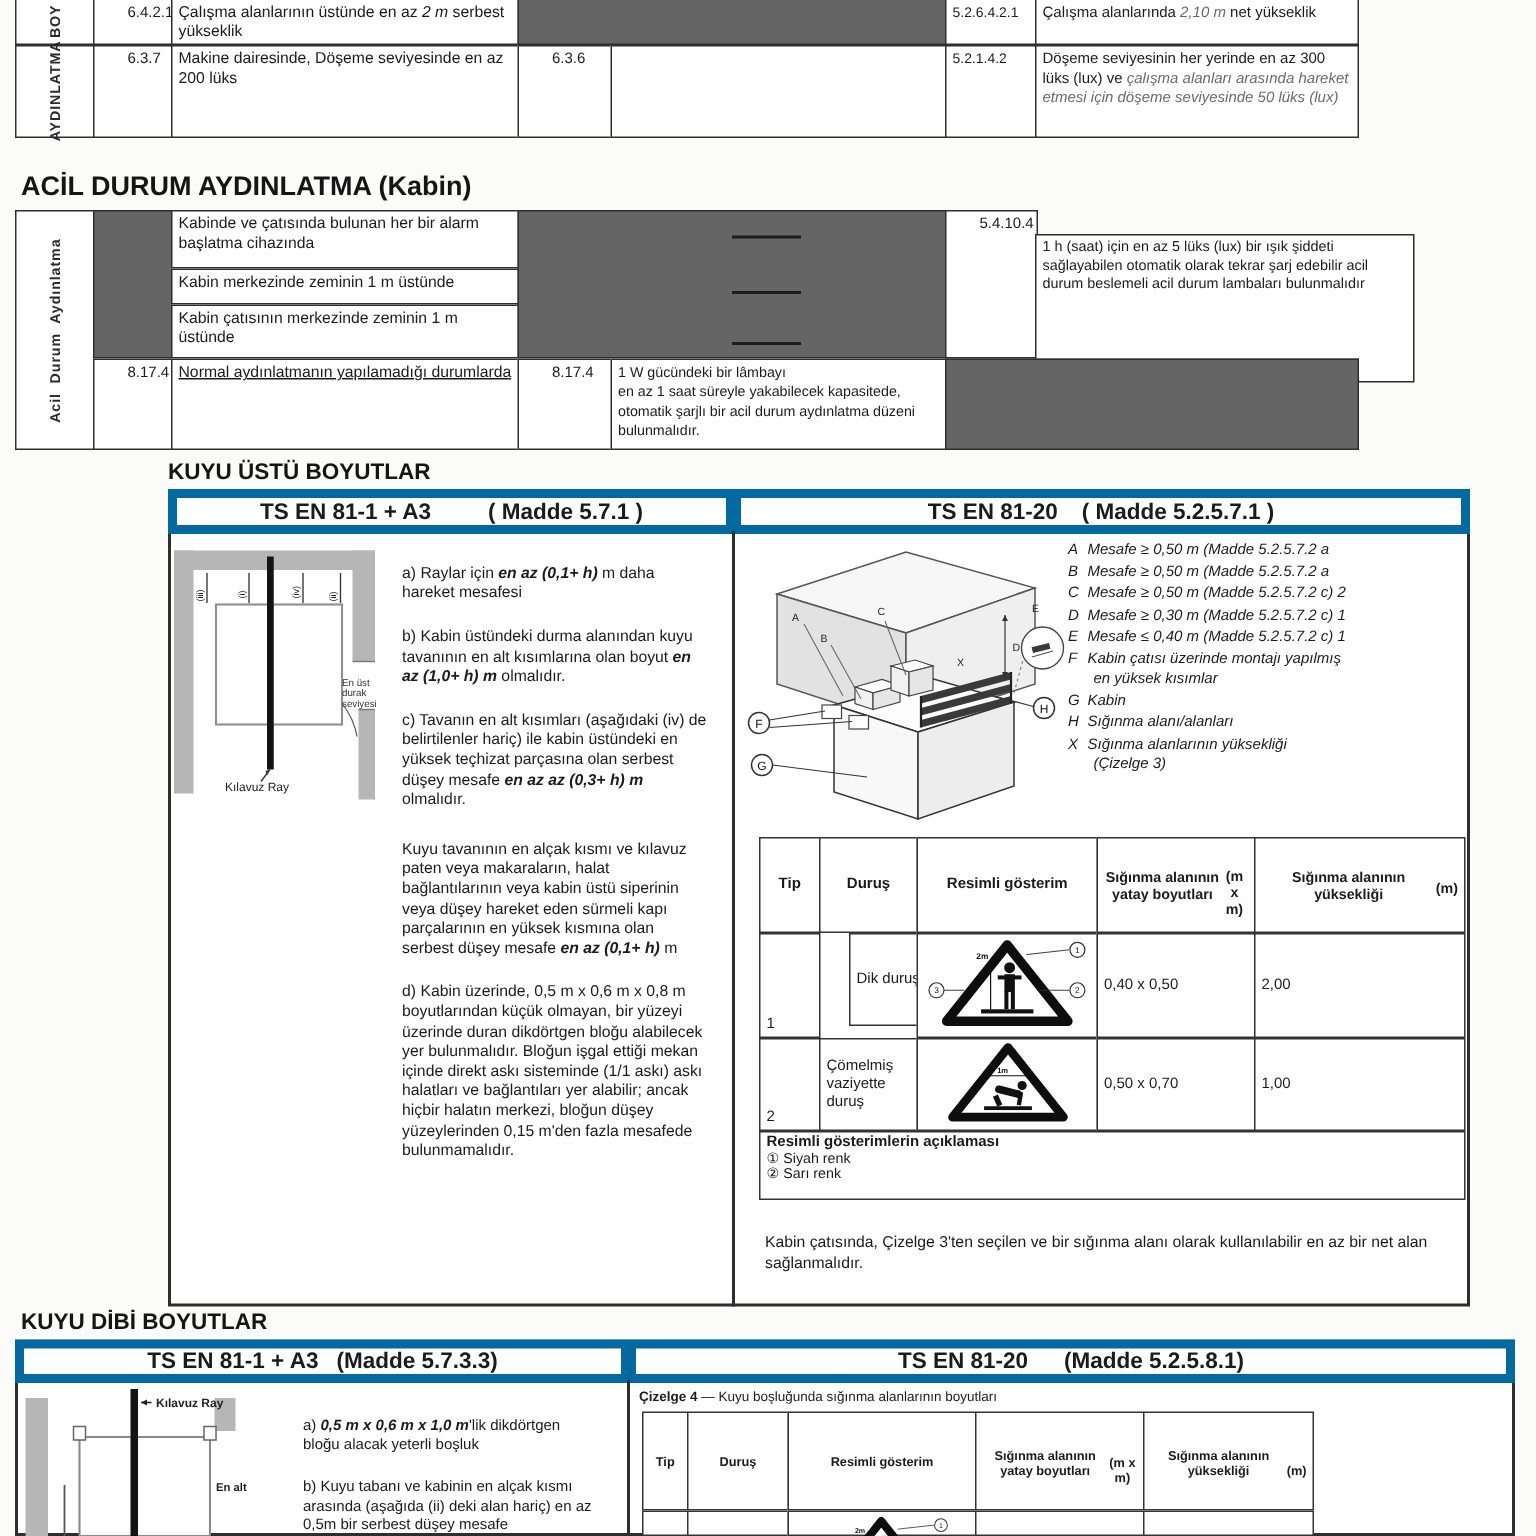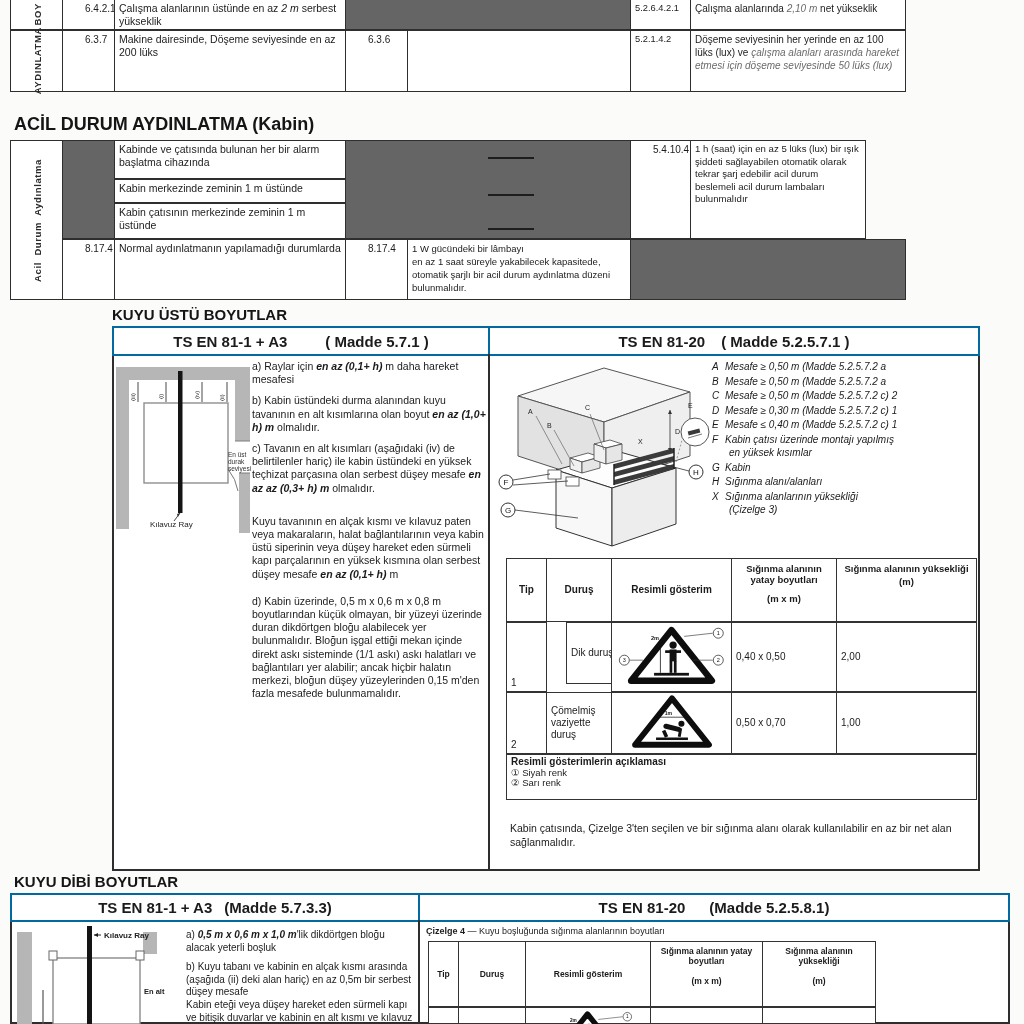--- a/index.html
+++ b/index.html
@@ -9,35 +9,35 @@
         font-size:10.5px;line-height:13px;padding:2px 4px;}
   .dark{background:#656565;}
   .noTop{border-top:none;}
   .noBot{border-bottom:none;}
   .vlabel{display:flex;align-items:center;justify-content:center;padding:1px;}
   .vlabel span{writing-mode:vertical-rl;transform:rotate(180deg);font-weight:bold;
                font-size:9.5px;letter-spacing:.6px;color:#2a2a2a;white-space:pre;}
   .clause{font-size:10px;padding-left:22px;}
   .pre{white-space:pre-line;}
   .title{position:absolute;font-weight:bold;color:#151515;}
-  .hdr{position:absolute;box-sizing:border-box;border:2px solid #0369a1;background:#fff;
-       display:flex;align-items:center;justify-content:center;font-weight:bold;font-size:15px;}
+  .hdr{position:absolute;box-sizing:border-box;border:6px solid #0369a1;background:#fff;
+       display:flex;align-items:flex-end;justify-content:center;font-weight:bold;font-size:15px;}
   .outer{position:absolute;box-sizing:border-box;border:2px solid #2e2e2e;background:#fff;}
   .vdiv{position:absolute;background:#2e2e2e;width:2px;}
   .tb{position:absolute;box-sizing:border-box;border:1.4px solid #333;background:#fff;
       font-size:10px;line-height:12px;padding:2px 4px;}
   .tbc{display:flex;align-items:center;justify-content:center;text-align:center;}
   .tbl{display:flex;align-items:center;}
   .tbb{display:flex;align-items:flex-end;}
-  .p{margin:0;}
+  .p{margin:16px;}
   .dash{position:absolute;height:2.4px;background:#1d1d1d;width:46px;left:142px;}
   .leg{font-size:10px;line-height:13.5px;padding-left:17px;text-indent:-17px;
        white-space:pre-line;margin-bottom:1px;font-style:italic;}
   .legk{font-weight:normal;display:inline-block;width:13px;text-indent:0;}
-  .hdrstack{display:flex;flex-direction:column;align-items:center;text-align:center;
+  .hdrstack{display:flex;flex-direction:row;align-items:center;text-align:center;
             font-weight:bold;padding-top:4px;}
 </style>
 </head>
 <body>
 
 <div class="page">
 
   <div class="cell vlabel noTop" style="left:10px;top:0;width:54px;height:30px;">
       <span>BOY</span>
     </div>
@@ -48,41 +48,41 @@
   <div class="cell noTop" style="left:690px;top:0;width:216px;height:30px;font-size:10px;"><span>Çalışma alanlarında </span><span style="font-style: italic; color: rgb(106, 106, 106);">2,10 m</span><span> net yükseklik</span></div>
 
   <div class="cell vlabel" style="left:10px;top:30px;width:54px;height:62px;">
       <span>AYDINLATMA</span>
     </div>
   <div class="cell clause" style="left:62px;top:30px;width:54px;height:62px;"><span>6.3.7</span></div>
   <div class="cell" style="left:114px;top:30px;width:233px;height:62px;"><span>Makine dairesinde, Döşeme seviyesinde en az 200 lüks</span></div>
   <div class="cell clause" style="left:345px;top:30px;width:64px;height:62px;"><span>6.3.6</span></div>
   <div class="cell" style="left:407px;top:30px;width:225px;height:62px;"></div>
   <div class="cell" style="left:630px;top:30px;width:62px;height:62px;font-size:9.3px;"><span>5.2.1.4.2</span></div>
-  <div class="cell" style="left:690px;top:30px;width:216px;height:62px;font-size:10px;"><span>Döşeme seviyesinin her yerinde en az 100  lüks (lux)  ve  </span><span style="font-style: italic; color: rgb(106, 106, 106);">çalışma alanları arasında hareket etmesi için  döşeme seviyesinde 50  lüks (lux)</span></div>
+  <div class="cell" style="left:690px;top:30px;width:216px;height:62px;font-size:10px;"><span>Döşeme seviyesinin her yerinde en az 300  lüks (lux)  ve  </span><span style="font-style: italic; color: rgb(106, 106, 106);">çalışma alanları arasında hareket etmesi için  döşeme seviyesinde 50  lüks (lux)</span></div>
 
   <div class="title" style="left:14px;top:114px;font-size:18px;">ACİL DURUM AYDINLATMA (Kabin)</div>
 
   <div class="cell vlabel" style="left:10px;top:140px;width:54px;height:160px;">
       <span>Acil  Durum  Aydınlatma</span>
     </div>
   <div class="cell dark" style="left:62px;top:140px;width:54px;height:99px;"></div>
   <div class="cell" style="left:114px;top:140px;width:233px;height:39px;"><span>Kabinde ve çatısında bulunan her bir alarm başlatma cihazında</span></div>
   <div class="cell" style="left:114px;top:179px;width:233px;height:24px;"><span>Kabin merkezinde zeminin 1 m üstünde</span></div>
   <div class="cell" style="left:114px;top:203px;width:233px;height:36px;"><span>Kabin çatısının merkezinde zeminin 1 m üstünde</span></div>
   <div class="cell dark" style="left:345px;top:140px;width:287px;height:99px;">
     <div class="dash" style="top:16px;"></div>
     <div class="dash" style="top:53px;"></div>
     <div class="dash" style="top:87px;"></div>
   </div>
   <div class="cell clause" style="left:630px;top:140px;width:62px;height:99px;"><span>5.4.10.4</span></div>
-  <div class="cell" style="left:690px;top:140px;width:176px;height:99px;font-size:9.6px;line-height:12.5px;"><span>1 h (saat) için en az 5 lüks (lux) bir ışık şiddeti sağlayabilen otomatik olarak tekrar şarj edebilir acil durum beslemeli acil durum lambaları bulunmalıdır</span></div>
+  <div class="cell" style="left:690px;top:156px;width:253px;height:99px;font-size:9.6px;line-height:12.5px;"><span>1 h (saat) için en az 5 lüks (lux) bir ışık şiddeti sağlayabilen otomatik olarak tekrar şarj edebilir acil durum beslemeli acil durum lambaları bulunmalıdır</span></div>
 
   <div class="cell clause" style="left:62px;top:239px;width:54px;height:61px;"><span>8.17.4</span></div>
-  <div class="cell" style="left:114px;top:239px;width:233px;height:61px;"><span>Normal aydınlatmanın yapılamadığı durumlarda</span></div>
+  <div class="cell" style="left:114px;top:239px;width:233px;height:61px;text-decoration:underline;"><span>Normal aydınlatmanın yapılamadığı durumlarda</span></div>
   <div class="cell clause" style="left:345px;top:239px;width:64px;height:61px;"><span>8.17.4</span></div>
   <div class="cell pre" style="left:407px;top:239px;width:225px;height:61px;font-size:9.5px;line-height:13px;"><span class="pre">1 W gücündeki bir lâmbayı
 en az 1 saat süreyle yakabilecek kapasitede,
 otomatik şarjlı bir acil durum aydınlatma düzeni
 bulunmalıdır.</span></div>
   <div class="cell dark" style="left:630px;top:239px;width:276px;height:61px;"></div>
 
   <div class="title" style="left:112px;top:306px;font-size:15px;">KUYU ÜSTÜ BOYUTLAR</div>
 
   <div class="outer" style="left:112px;top:326px;width:868px;height:545px;"></div>

